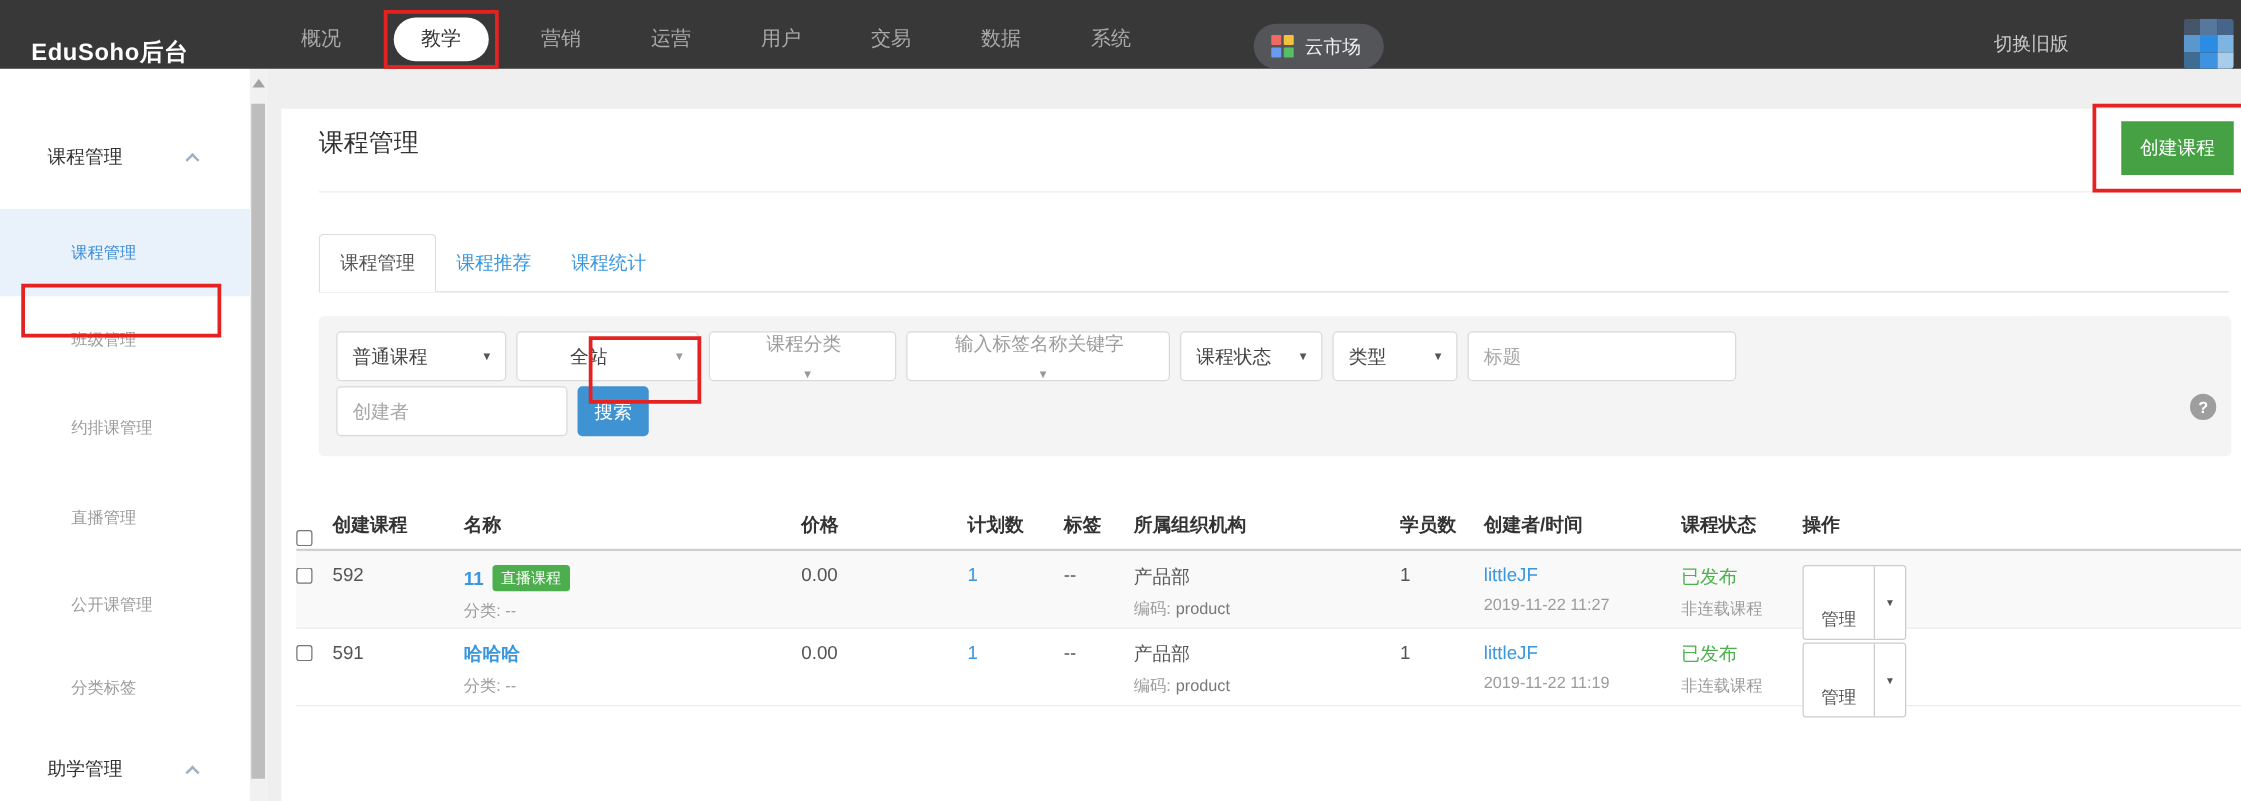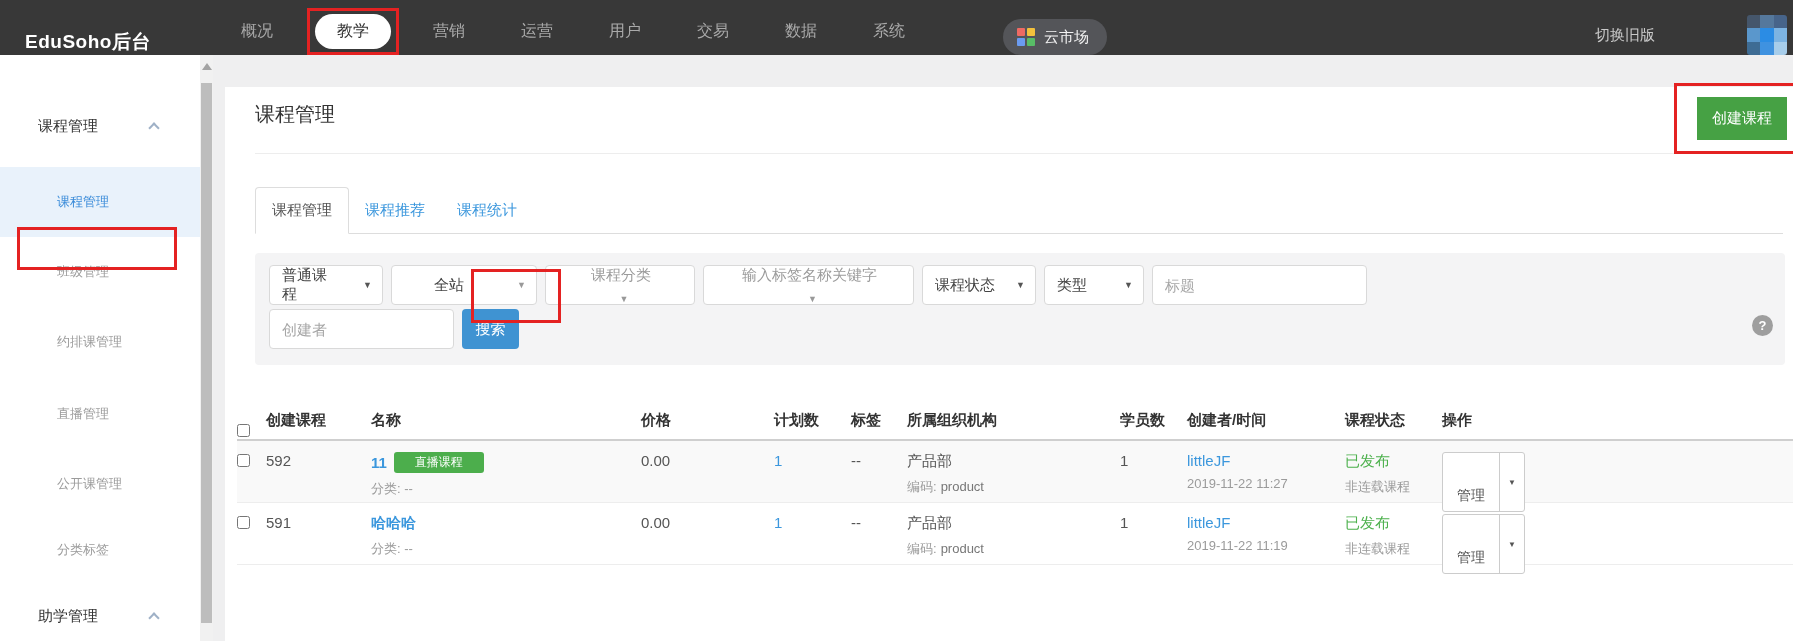--- a/index.html
+++ b/index.html
@@ -63,21 +63,21 @@
     background:#f4f4f5; border-radius:4px; }
   .frow { position:absolute; left:14px; display:flex; gap:8px; }
   .frow1 { top:12px; } .frow2 { top:56px; }
   .sel { height:40px; background:#fff; border:1px solid #d9d9d9; border-radius:4px;
     display:flex; align-items:center; justify-content:space-between;
     padding:0 10px 0 12px; font-size:15px; cursor:pointer; }
   .sel .caret { font-size:9px; color:#999; margin-left:6px; }
   .sel.dark { color:#444; } .sel.dark .caret { color:#555; }
   .sel.mid { color:#444;padding-left:42px; }
   .sel.ph { color:#9b9b9b;flex-direction:column; }
-  .w1{width:114px;gap:28px;} .w2{width:146px;} .w3{width:150px;} .w4{width:211px;}
+  .w1{width:136px;gap:28px;} .w2{width:146px;} .w3{width:150px;} .w4{width:211px;}
   .w5{width:114px;} .w6{width:100px;} .w7{width:215px;}
   .txt-input { height:40px; background:#fff; border:1px solid #d9d9d9; border-radius:4px;
     padding:0 12px; font-size:15px; color:#444;
     font-family:"Liberation Sans","DejaVu Sans",sans-serif; }
   .txt-input::placeholder { color:#a6a6a6; }
   .creator-input { width:185px; }
   .search-btn { width:57px; height:40px; background:#3f93d2; color:#fff; border:none;
     border-radius:4px; font-size:15px; cursor:pointer; }
   .help-circle { position:absolute; right:12px; top:62px; width:21px; height:21px;
     border-radius:50%; background:#9e9e9e; color:#fff; font-size:13px; font-weight:bold;
@@ -98,21 +98,21 @@
   .c-cb{width:29px; flex:none;} .c-id{width:105px; flex:none;} .c-name{width:270px; flex:none;}
   .c-price{width:133px; flex:none;} .c-plans{width:77px; flex:none;} .c-tags{width:56px; flex:none;}
   .c-org{width:213px; flex:none;} .c-students{width:67px; flex:none;}
   .c-creator{width:158px; flex:none;} .c-status{width:97px; flex:none;} .c-action{flex:1;}
   .cb { width:13px; height:13px; margin-top:2px; cursor:pointer; }
   .thead .cb { margin-top:13px; }
   .sub { font-size:13px; color:#9b9b9b; margin-top:7px; }
   .link { color:#3b97dd; cursor:pointer; text-decoration:none; }
   .name-link { font-weight:bold; }
   .badge { display:inline-block; background:#4cae4c; color:#fff; font-size:12px; font-weight:normal;
-    padding:2px 21px; border-radius:3px; margin-left:7px; vertical-align:2px; }
+    padding:2px 7px; border-radius:3px; margin-left:7px; vertical-align:2px; }
   .badge:empty { display:none; }
   .status-pub { color:#4db14d; }
   .code-val { color:#777; margin-left:4px; }
   .manage-btn { display:inline-flex; border:1px solid #ccc; border-radius:3px;
     background:#fff; overflow:hidden; cursor:pointer; }
   .m-label { padding:6px 14px; font-size:14px; color:#555;margin-top:28px; }
   .m-caret { padding:6px 8px; border-left:1px solid #ccc; font-size:8px; color:#555;
     display:flex; align-items:center; }
 
   

